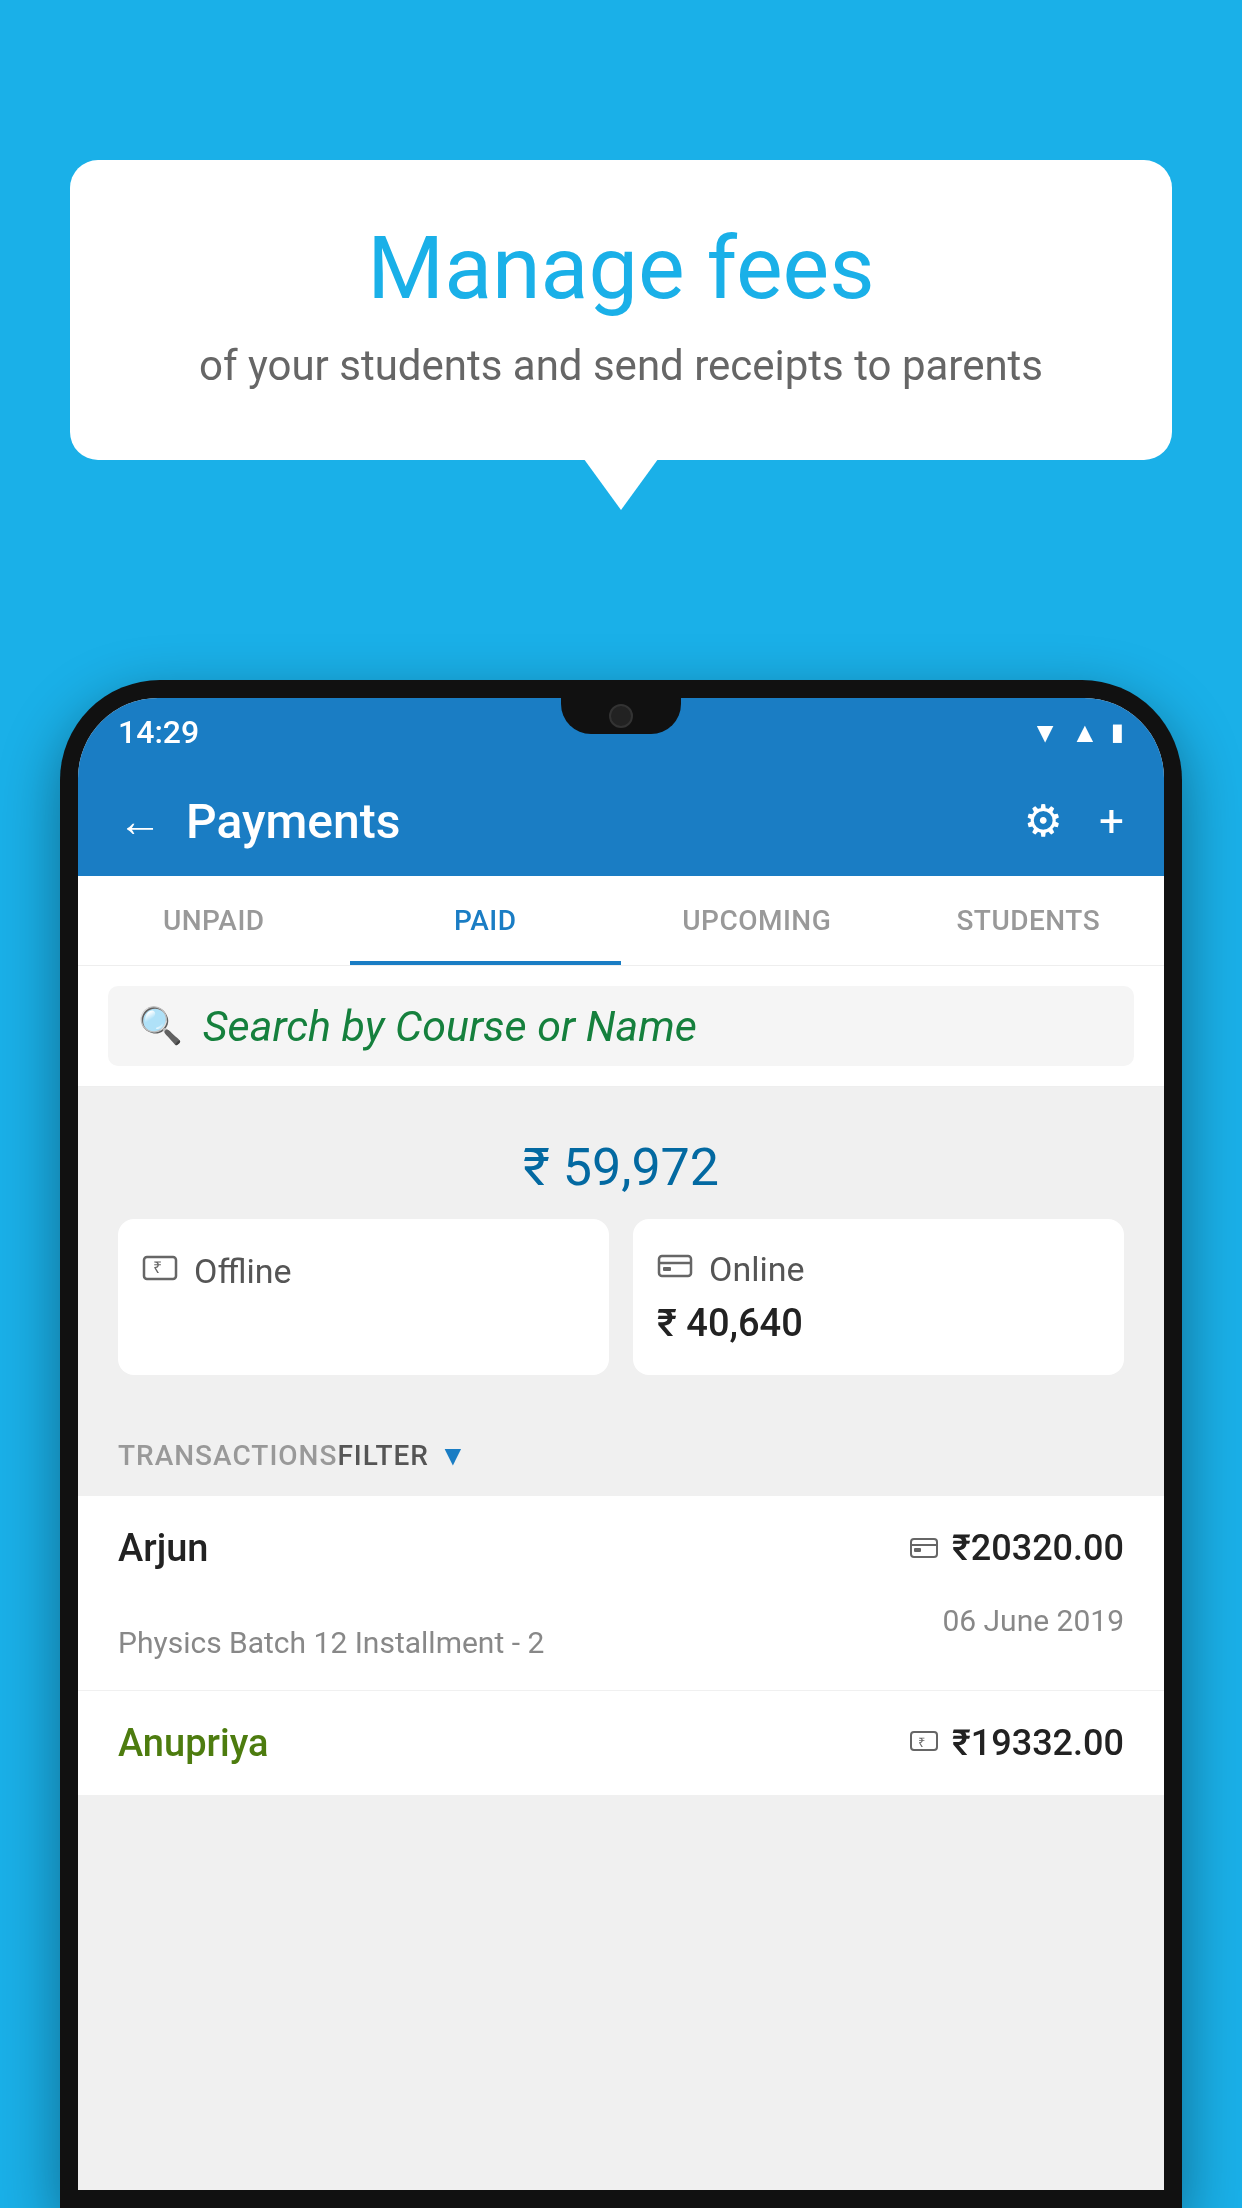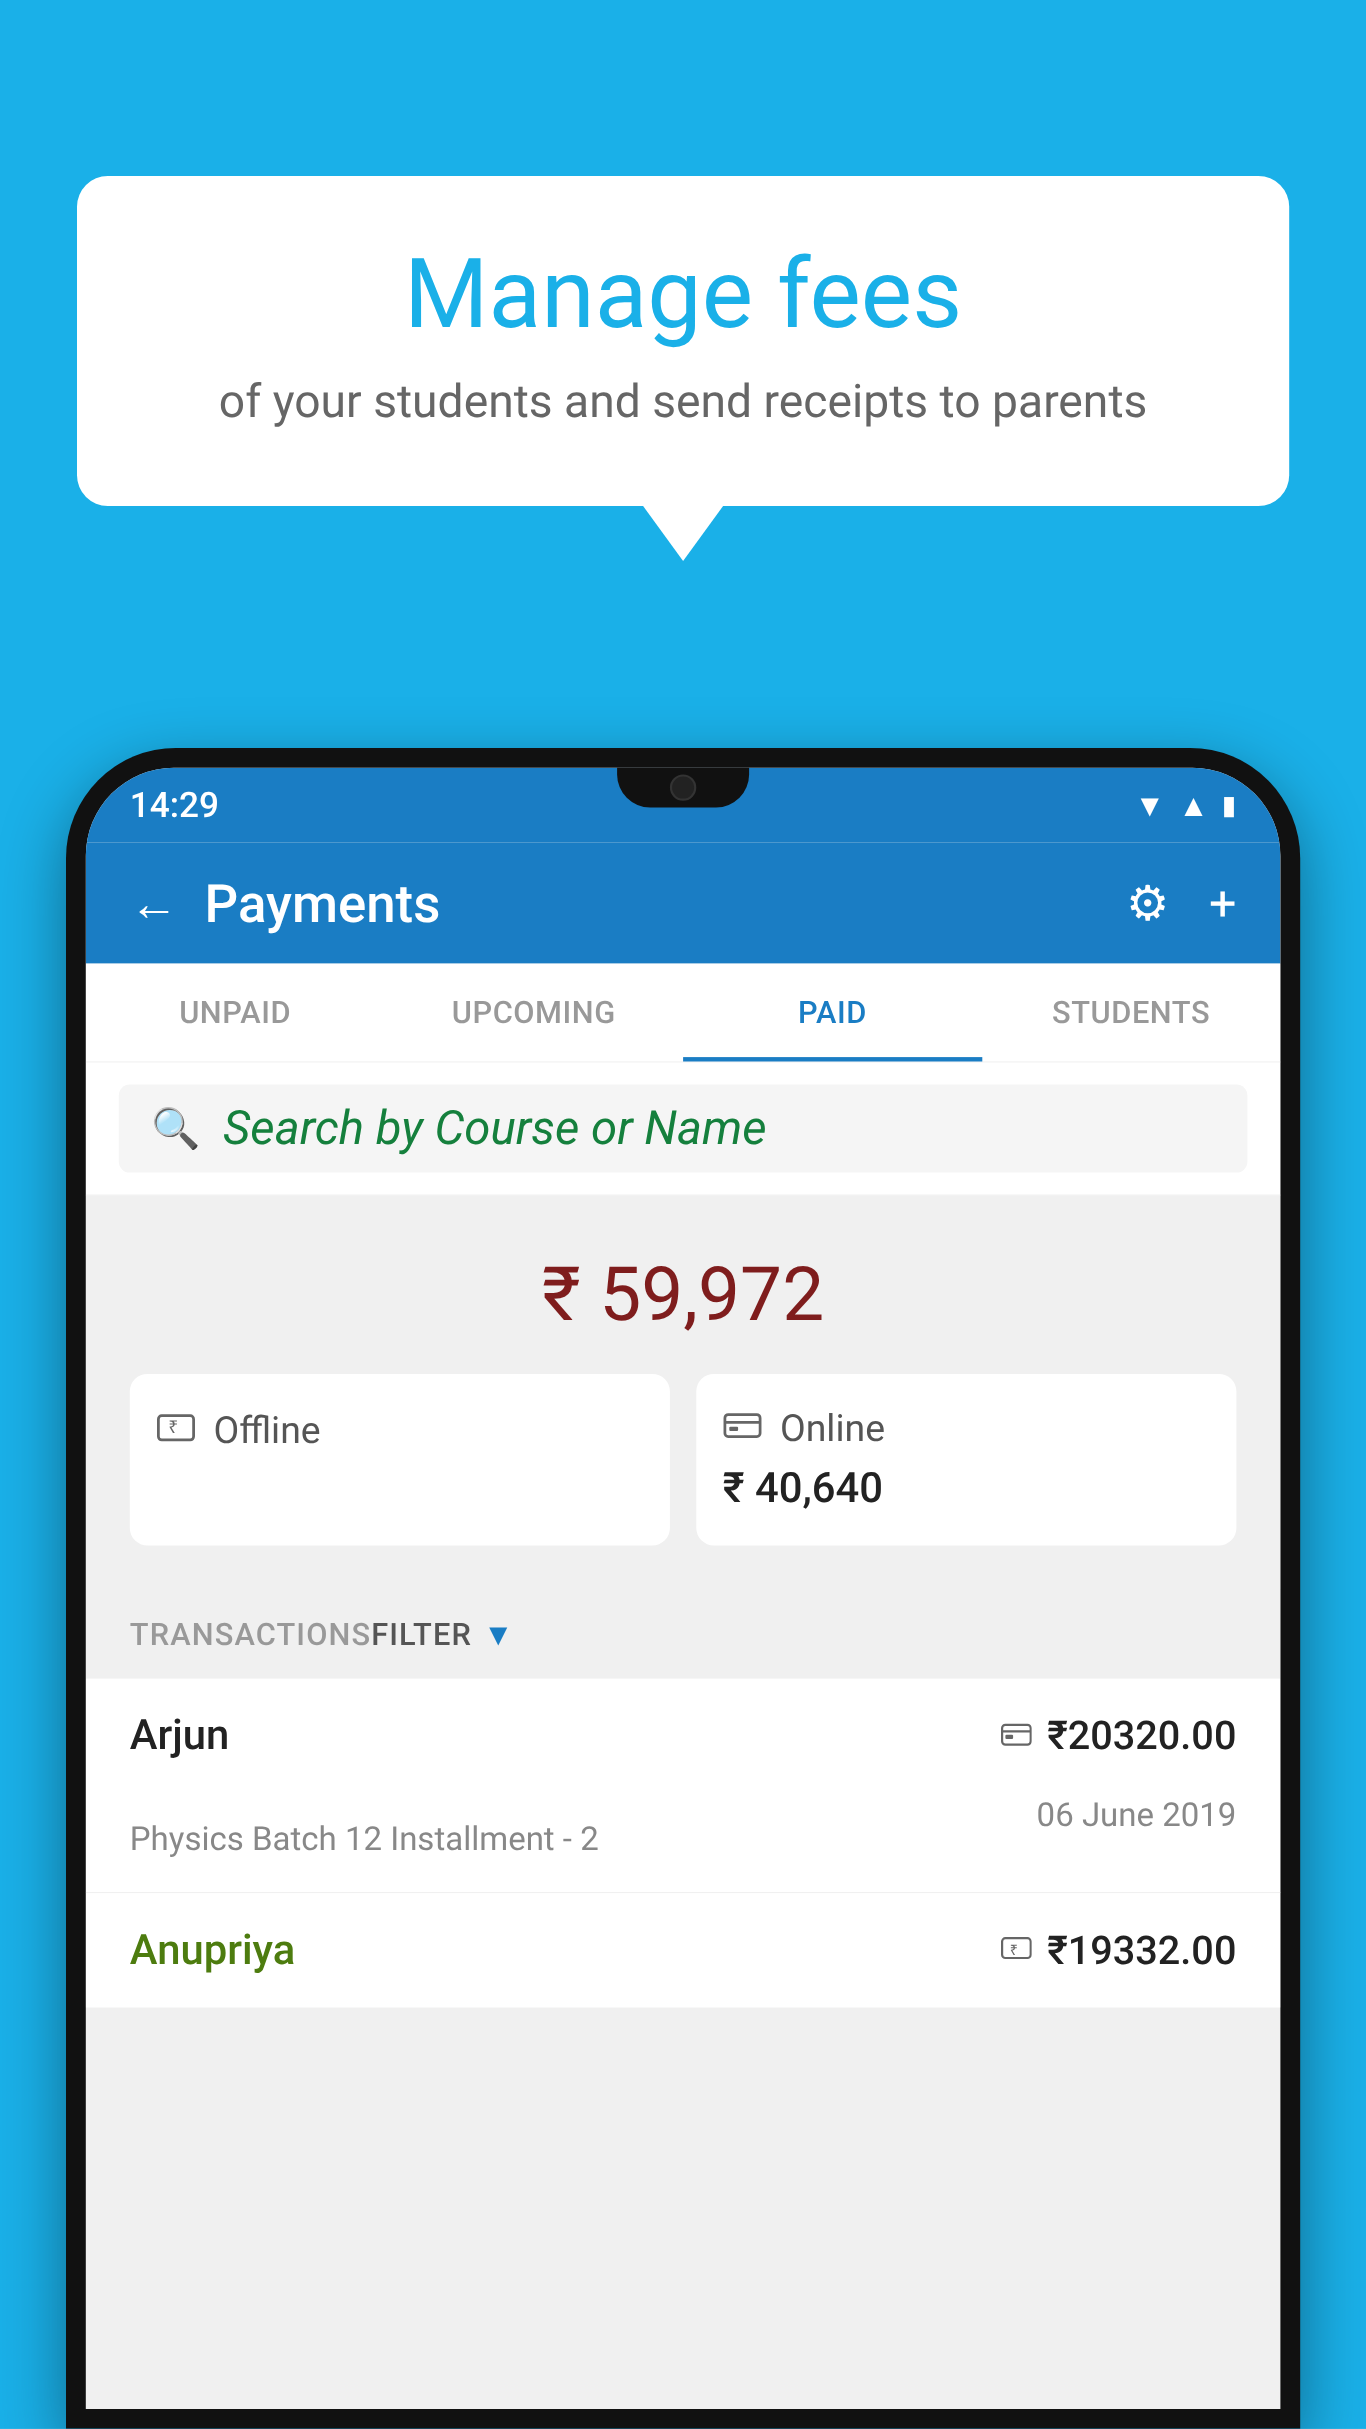--- a/index.html
+++ b/index.html
@@ -210,24 +210,24 @@
       text-align: center;
     }
 
     .payment-received-label {
       color: #888;
       font-size: 34px;
       margin-bottom: 16px;
     }
 
     .payment-amount {
-      color: #7f1d1d;
-      font-size: 68px;
+      color: #0369a1;
+      font-size: 52px;
       font-weight: 400;
-      margin-bottom: 32px;
+      margin-bottom: 21px;
     }
 
     .payment-cards {
       display: flex;
       gap: 24px;
     }
 
     .payment-card {
       flex: 1;
       background: white;
@@ -406,25 +406,25 @@
         <div class="app-bar-right">
           <span class="app-bar-icon">⚙</span>
           <span class="app-bar-icon">+</span>
         </div>
       </div>
 
       <div class="tabs-bar">
         <div class="tab">
           <span>UNPAID</span>
         </div>
+        <div class="tab active">
+          <span>PAID</span>
+        </div>
         <div class="tab">
           <span>UPCOMING</span>
-        </div>
-        <div class="tab active">
-          <span>PAID</span>
         </div>
         <div class="tab">
           <span>STUDENTS</span>
         </div>
       </div>
 
       <div class="search-container">
         <div class="search-bar">
           <span class="search-icon">🔍</span>
           <span class="search-placeholder">Search by Course or Name</span>

